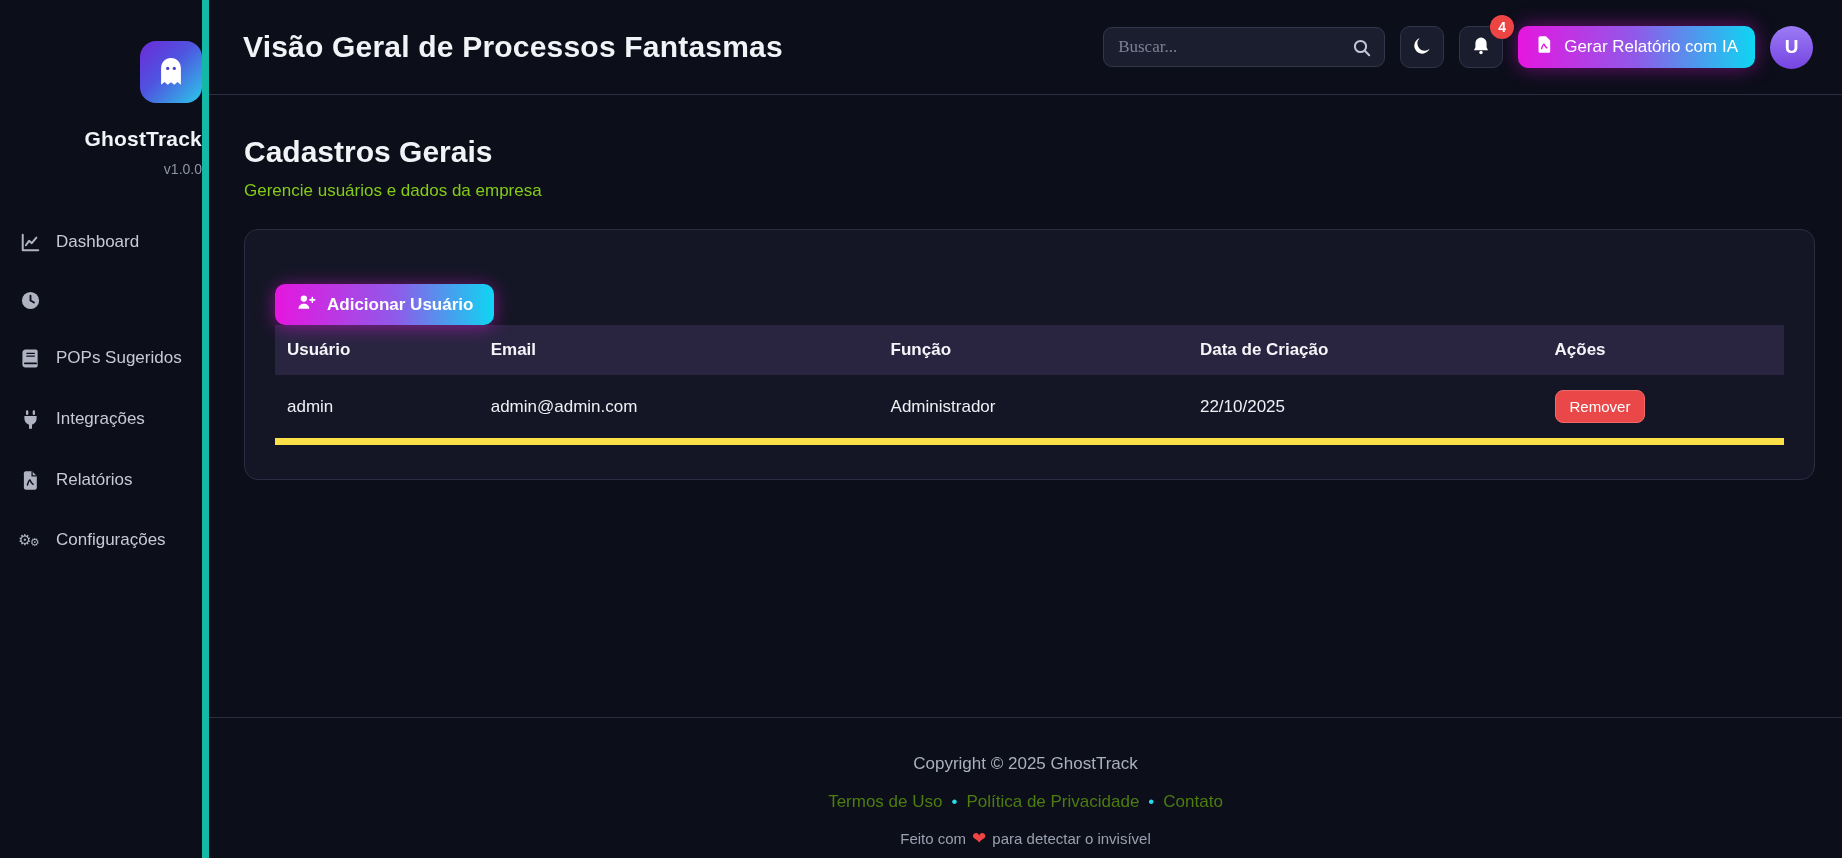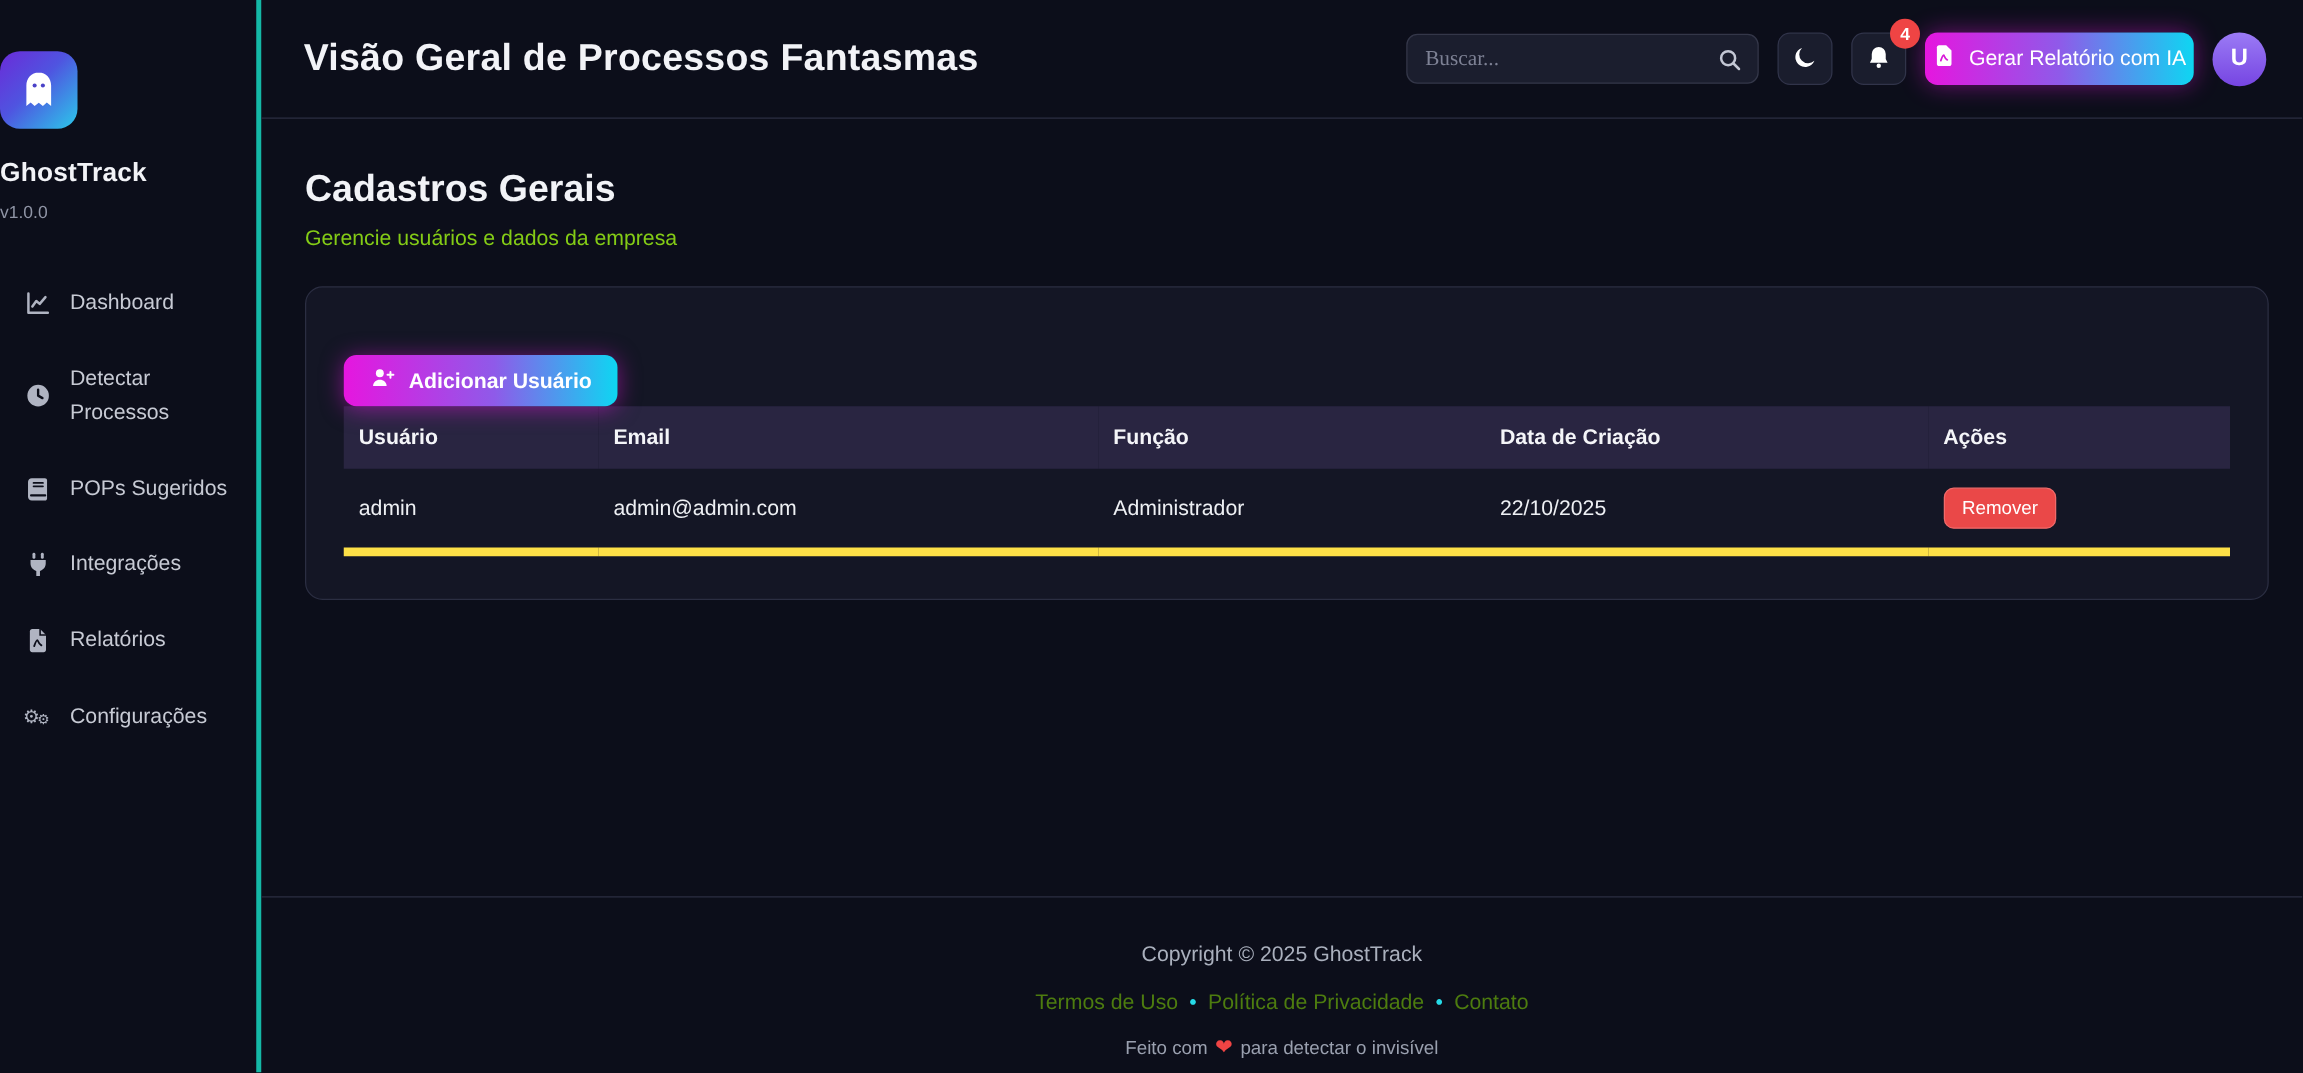--- a/index.html
+++ b/index.html
@@ -7,22 +7,22 @@
   body {
     font-family:"Liberation Sans", sans-serif;
     background:#0c0e1a;
     color:#f2f3f7;
     display:flex;
   }
   
   .sidebar {
     width:209px; height:858px; flex:0 0 209px;
     background:#0c0e1a;
-    border-right:4px solid #14b8a6;
-    display:flex; flex-direction:column; align-items:flex-start;
+    border-right:7px solid #14b8a6;
+    display:flex; flex-direction:column; align-items:flex-end;
   }
   .logo-box {
     margin-top:41px;
     width:62px; height:62px; border-radius:16px;
     background:linear-gradient(135deg,#6b2bd8 0%,#4f54e0 45%,#2bc9ea 100%);
     display:flex; align-items:center; justify-content:center;
   }
   .app-name { margin-top:24px; font-size:21px; font-weight:bold; letter-spacing:.2px; }
   .app-version { margin-top:10px; font-size:14px; color:#8f94a5; }
   .nav {
@@ -68,21 +68,21 @@
   .badge {
     position:absolute; top:-12px; right:-12px;
     min-width:24px; height:24px; border-radius:50%;
     background:#ef4444; color:#fff; font-size:14px; font-weight:bold;
     display:flex; align-items:center; justify-content:center;
   }
   .grad-btn {
     border:none; cursor:pointer;
     background:linear-gradient(90deg,#e616df 0%,#8f5ae9 50%,#0ed6f2 100%);
     color:#fff; font-family:inherit; font-weight:normal;
-    height:42px; border-radius:10px; padding:0 6px;
+    height:42px; border-radius:10px; padding:0 17px;
     font-size:17px; display:flex; align-items:center; gap:10px;
     box-shadow:0 0 20px rgba(230,22,223,.45);
   }
   .avatar {
     width:43px; height:43px; border-radius:50%;
     background:linear-gradient(180deg,#9b7bf5 0%,#7645e2 100%);
     color:#fff; font-size:19px; font-weight:bold;
     display:flex; align-items:center; justify-content:center; cursor:pointer;
   }
   
@@ -154,21 +154,20 @@
       </span>
       <span>Dashboard</span>
     </div>
     <div class="nav-item">
       <span class="ni">
         <svg width="21" height="21" viewBox="0 0 20 20">
           <circle cx="10" cy="10" r="8.2" fill="currentColor"></circle>
           <path d="M10 5.4V10l3.3 1.9" fill="none" stroke="#0c0e1a" stroke-width="1.8" stroke-linecap="round" stroke-linejoin="round"></path>
         </svg>
       </span>
-      <span>Detectar Processos</span>
     </div>
     <div class="nav-item">
       <span class="ni">
         <svg width="21" height="21" viewBox="0 0 20 20">
           <path fill="currentColor" d="M5.2 1.5h10c.9 0 1.6.7 1.6 1.6v13.8c0 .9-.7 1.6-1.6 1.6H5.2c-1.6 0-2.9-1.3-2.9-2.9V4.4c0-1.6 1.3-2.9 2.9-2.9z"></path>
           <path d="M6.5 5.1h7.2M6.5 7.7h7.2" stroke="#0c0e1a" stroke-width="1.3" stroke-linecap="round"></path>
           <path d="M4.6 14.6h10.8" stroke="#0c0e1a" stroke-width="1.6" stroke-linecap="round"></path>
         </svg>
       </span>
       <span>POPs Sugeridos</span>

